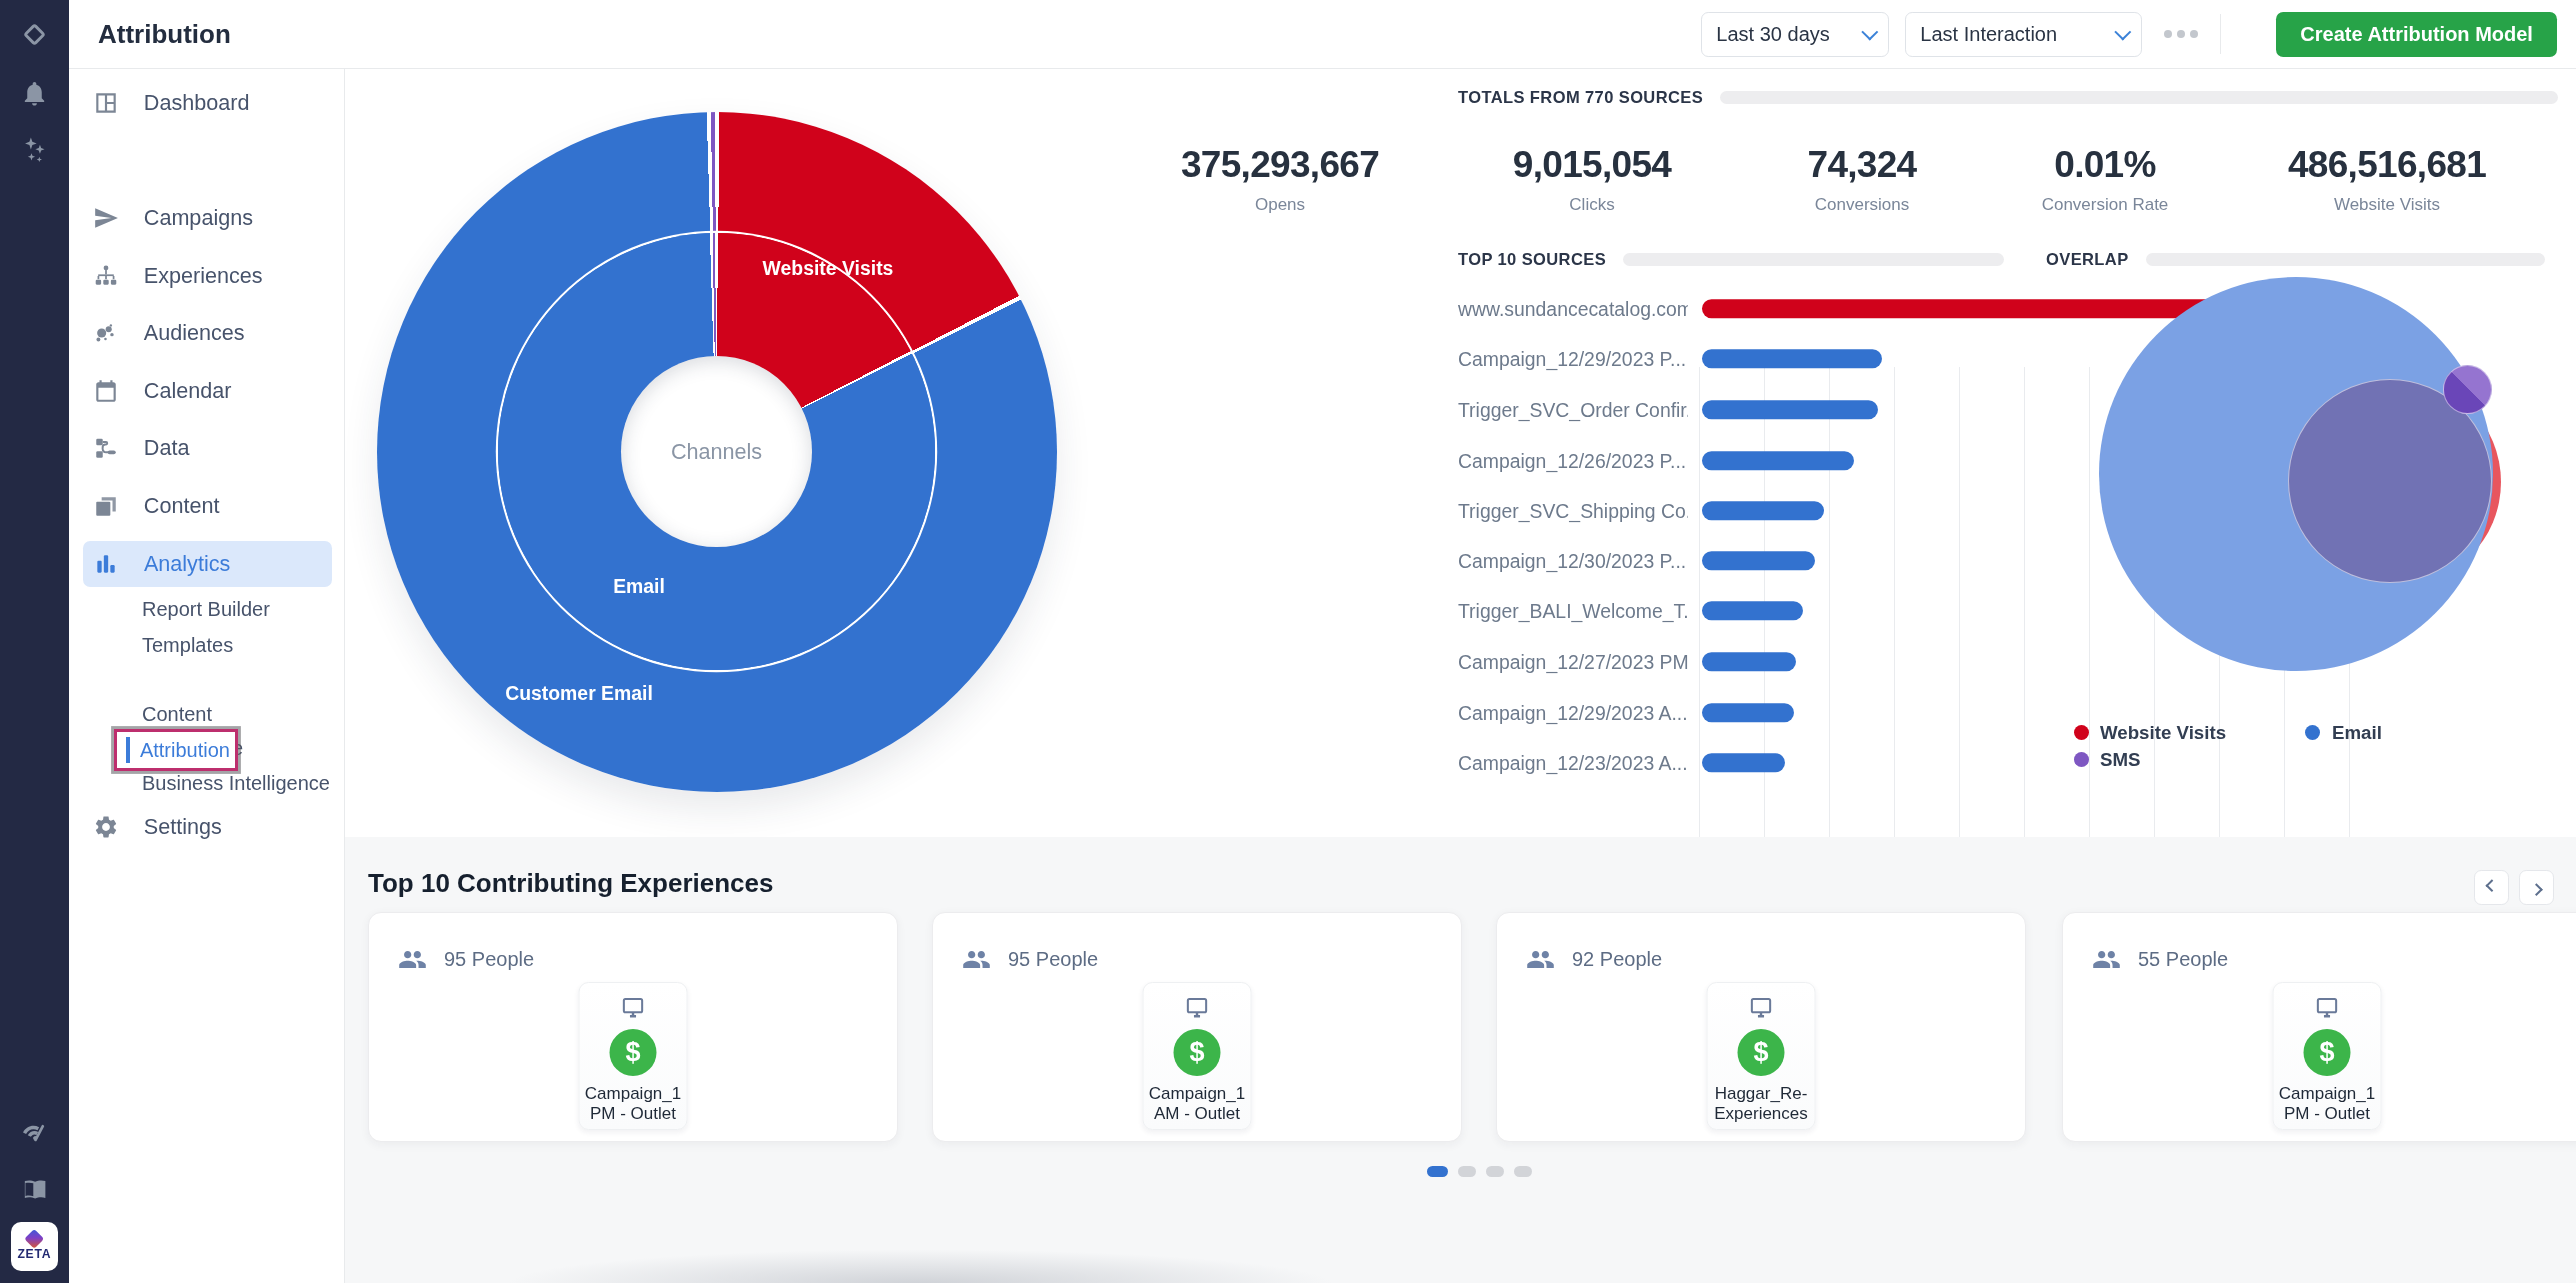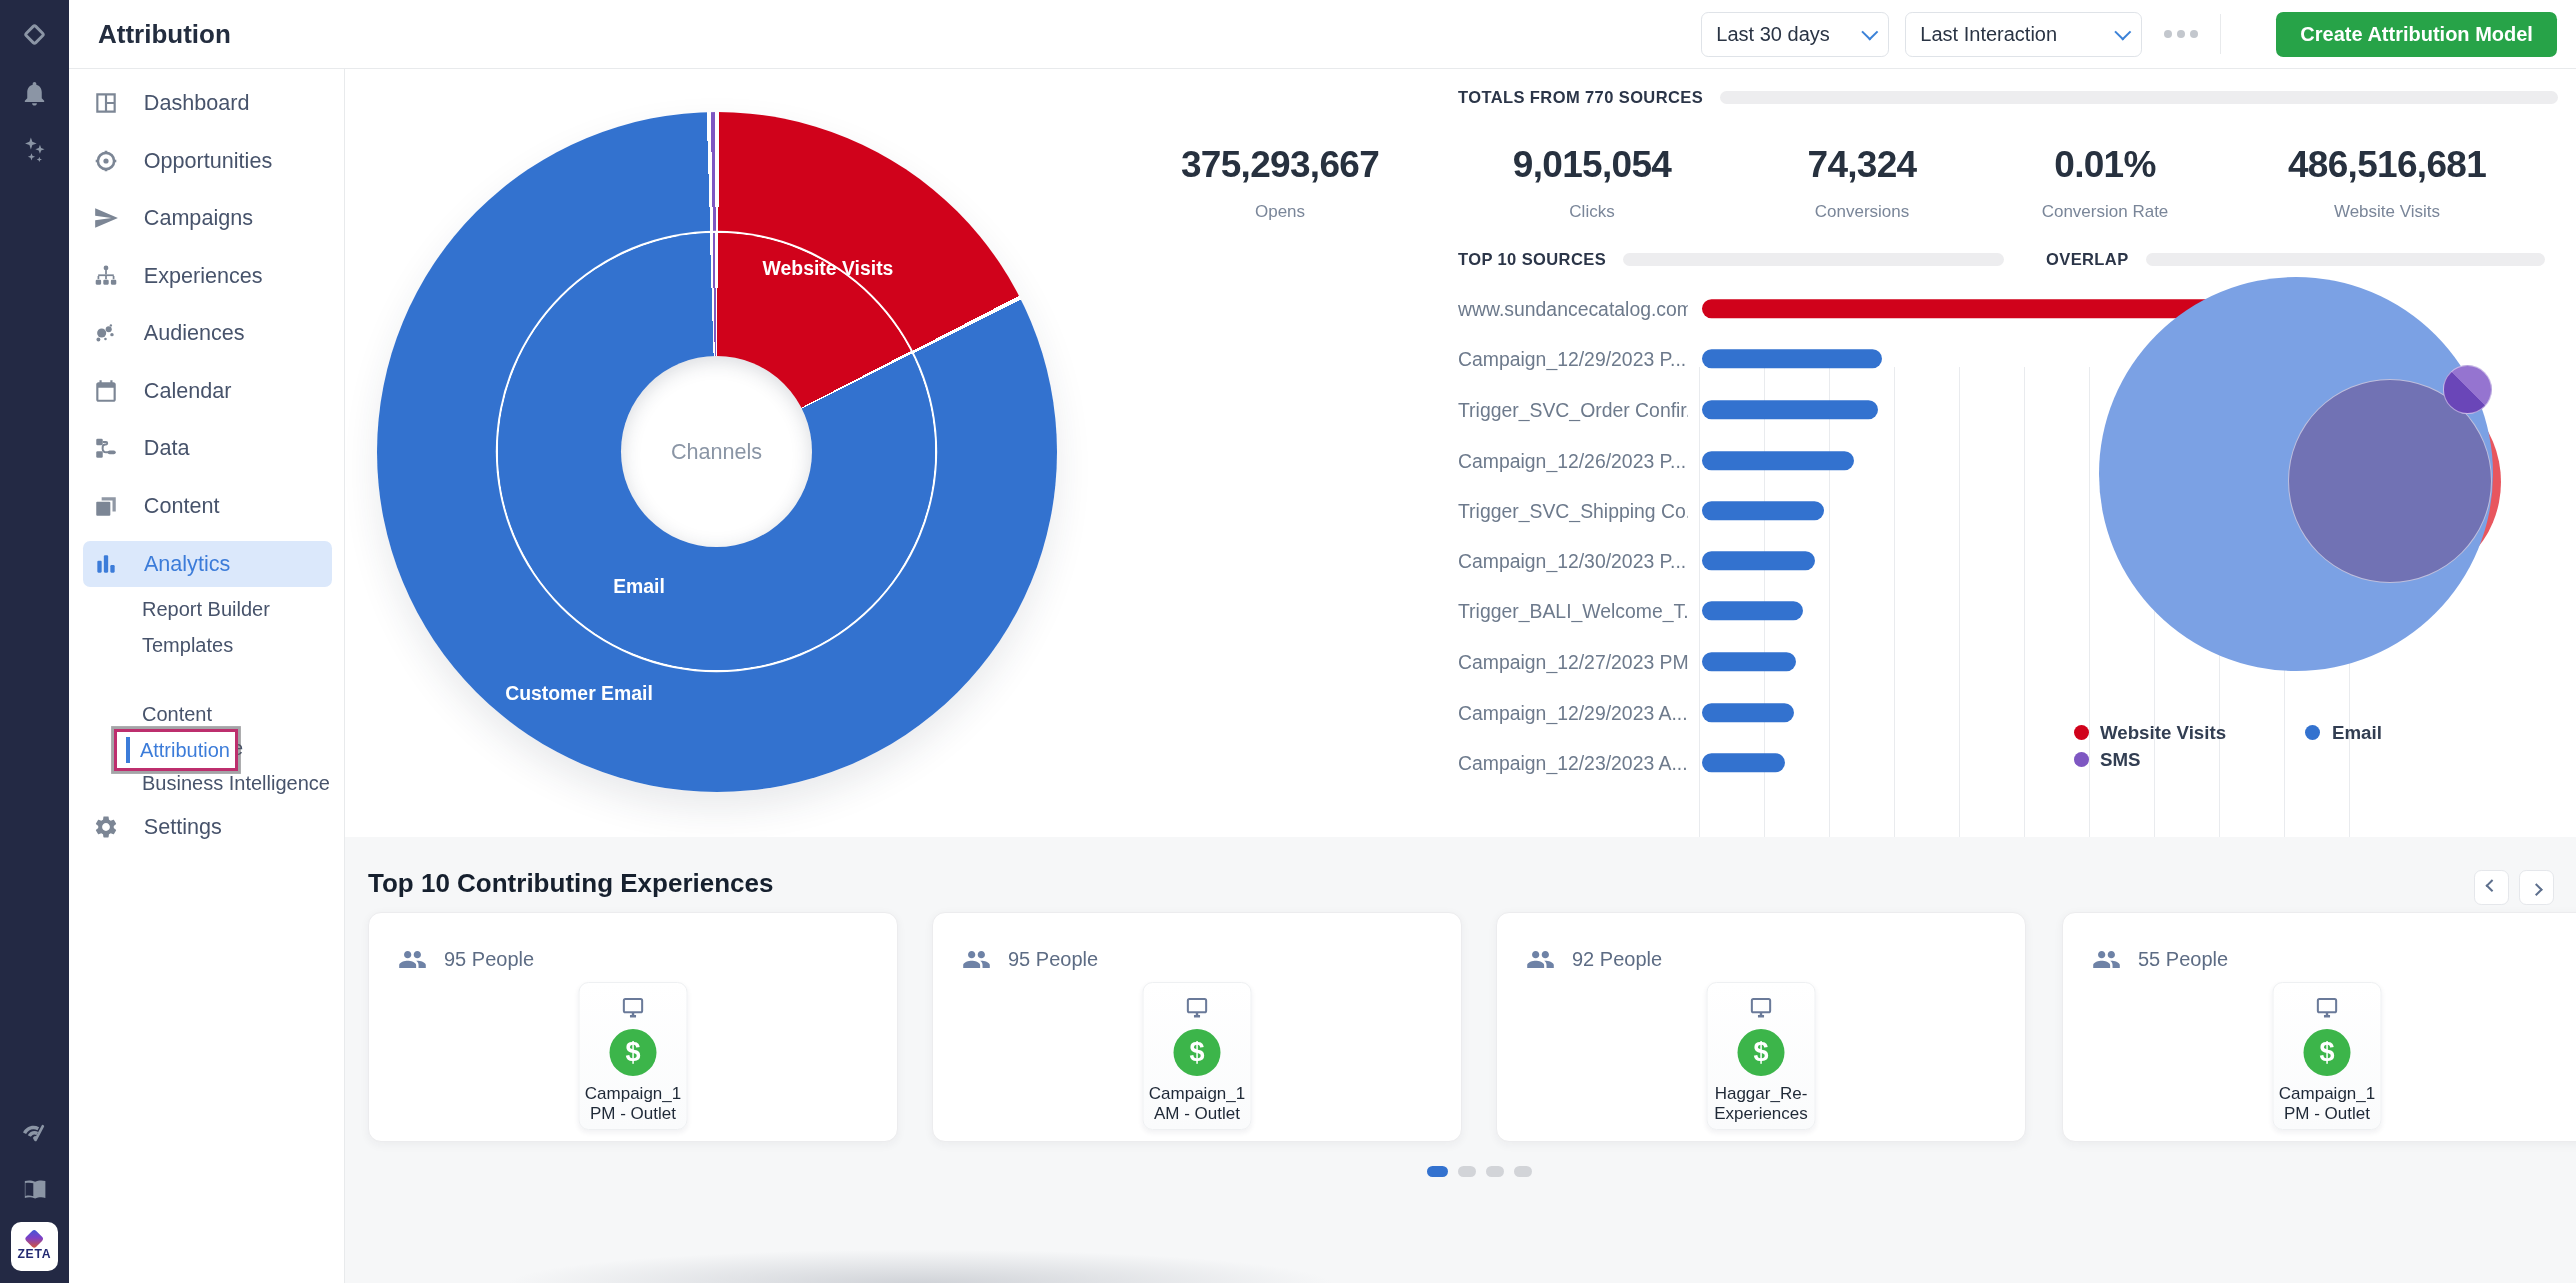--- a/index.html
+++ b/index.html
@@ -53,21 +53,21 @@
   .main-panel { left:345px; top:69px; width:2231px; height:768px; background:#ffffff; }
 
   
   .sec-head { position:absolute; display:flex; align-items:center; }
   .sec-title { font-size:16.5px; font-weight:700; color:#2b3548; letter-spacing:0.4px; white-space:nowrap; }
   .sec-bar { height:12.2px; border-radius:6.5px; background:#ededef; margin-left:17px; }
 
   
   .stat { position:absolute; transform:translateX(-50%); text-align:center; }
   .stat .v { font-size:37px; font-weight:700; color:#27313f; letter-spacing:-0.7px; }
-  .stat .l { font-size:17px; color:#7a8699; margin-top:16px; }
+  .stat .l { font-size:17px; color:#7a8699; margin-top:9px; }
 
   
   .donut { left:377px; top:112px; width:680px; height:680px; border-radius:50%; }
   .donut-outer { position:absolute; inset:0; border-radius:50%; box-shadow:0 17px 36px rgba(40,50,70,.10); }
   .donut-inner { position:absolute; left:121px; top:121px; width:437px; height:437px; border-radius:50%;
     box-shadow:0 0 0 2.2px #ffffff; }
   .donut-hole { position:absolute; left:244px; top:244px; width:191px; height:191px; border-radius:50%; background:#ffffff;
     box-shadow:inset 0 4.3px 18.7px rgba(40,50,70,.18); display:flex; align-items:center; justify-content:center; }
   .donut-hole span { font-size:21.6px; color:#8a95a5; }
   .donut-label { position:absolute; transform:translate(-50%,-50%); color:#ffffff; font-size:19.4px; font-weight:700; white-space:nowrap; }
@@ -176,28 +176,20 @@
     </div>
   </div>
 
   <div class="abs sidebar">
     <div class="nav-item" style="top:5px">
       <svg viewBox="0 0 24 24" fill="currentColor">
           <path d="M3 3h18v18H3V3zm2 2v14h6V5H5zm8 0v6h6V5h-6zm0 8v6h6v-6h-6z"></path>
         </svg>
       <span>Dashboard</span>
     </div>
-    <div class="nav-item" style="top:63px">
-      <svg viewBox="0 0 24 24" fill="none" stroke="currentColor" stroke-width="2.4">
-          <circle cx="12" cy="12" r="7.5"></circle>
-          <circle cx="12" cy="12" r="2.4" fill="currentColor" stroke="none"></circle>
-          <path d="M12 2.5v3M12 18.5v3M2.5 12h3M18.5 12h3"></path>
-        </svg>
-      <span>Opportunities</span>
-    </div>
     <div class="nav-item" style="top:120px">
       <svg viewBox="0 0 24 24" fill="currentColor">
           <path d="M2.01 21L23 12 2.01 3 2 10l15 2-15 2z"></path>
         </svg>
       <span>Campaigns</span>
     </div>
     <div class="nav-item" style="top:178px">
       <svg viewBox="0 0 24 24" fill="currentColor">
           <circle cx="12" cy="4.5" r="2.2"></circle>
           <rect x="11.2" y="6.5" width="1.6" height="4"></rect>

